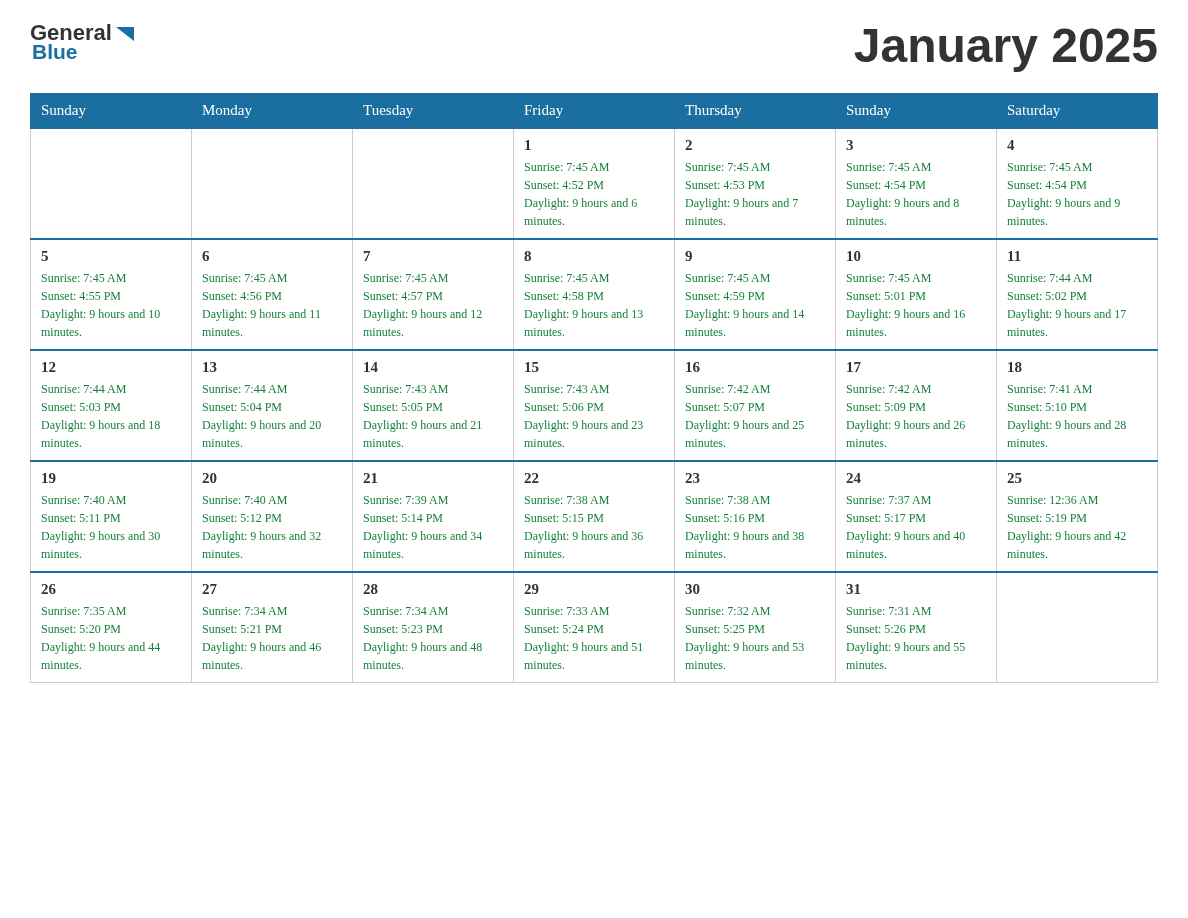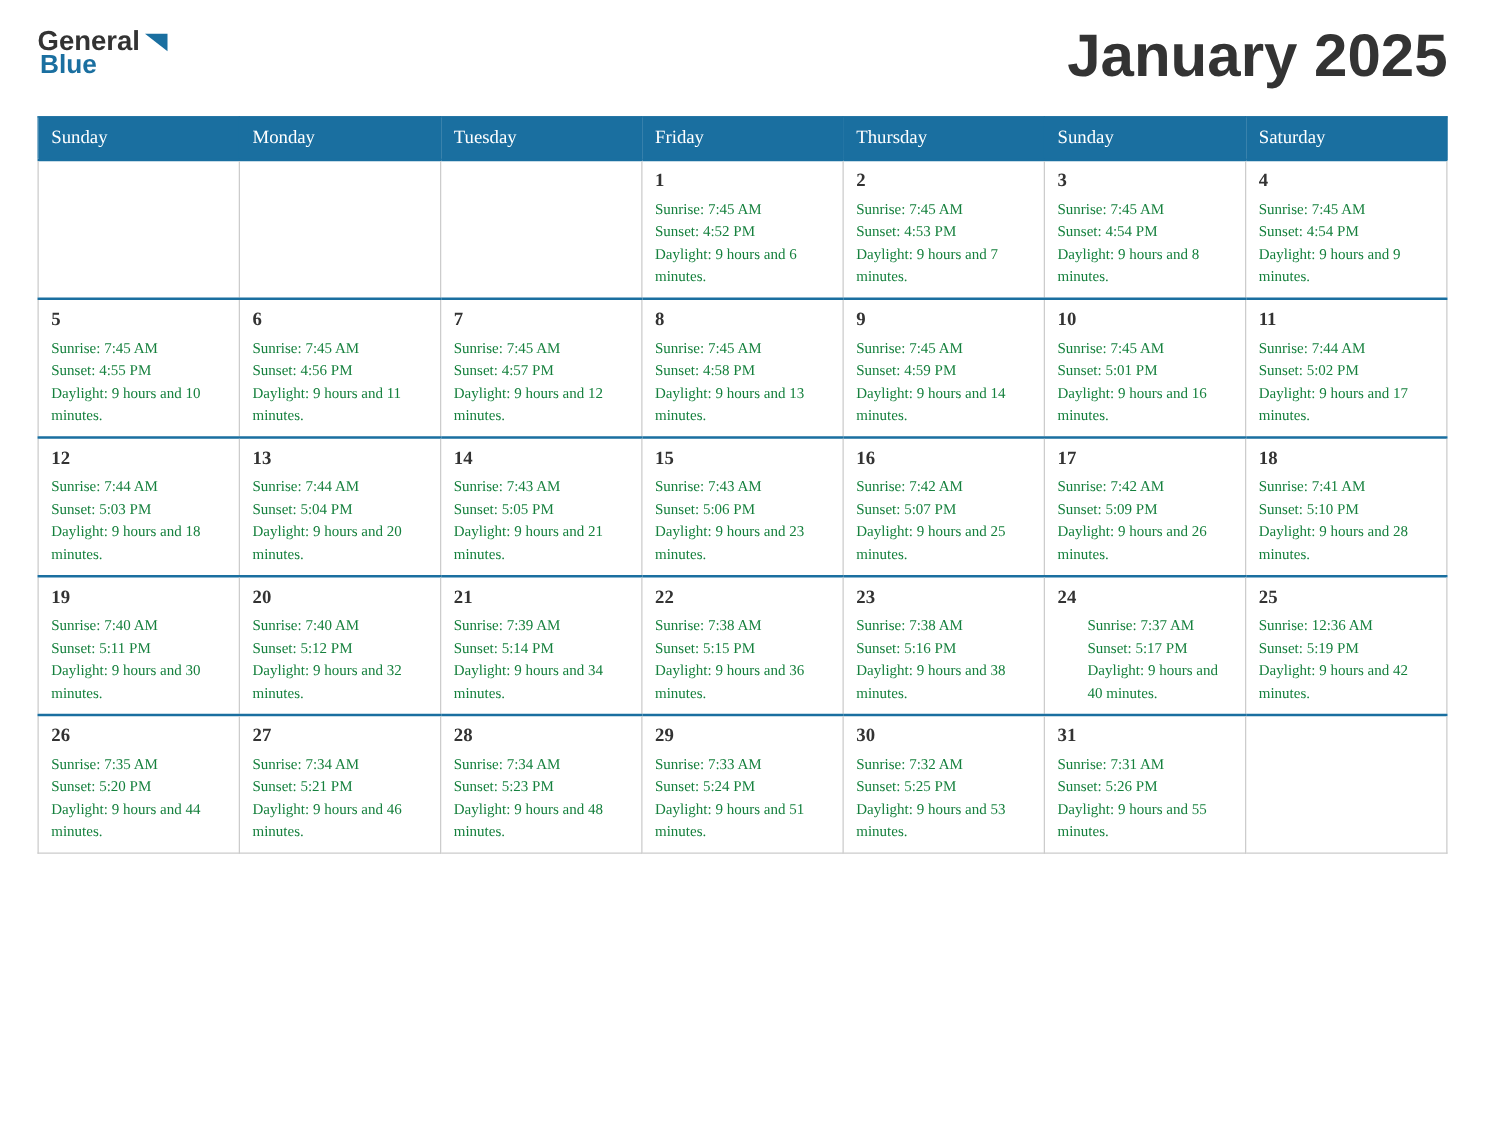--- a/index.html
+++ b/index.html
@@ -267,21 +267,21 @@
 Daylight: 9 hours and 36 minutes.</div>
         </td>
         <td>
           <div class="day-number">23</div>
           <div class="day-info" style="white-space: pre-line;">Sunrise: 7:38 AM
 Sunset: 5:16 PM
 Daylight: 9 hours and 38 minutes.</div>
         </td>
         <td>
           <div class="day-number">24</div>
-          <div class="day-info" style="white-space: pre-line; margin-left: 24px;">Sunrise: 7:37 AM
+          <div class="day-info" style="white-space: pre-line;">Sunrise: 7:37 AM
 Sunset: 5:17 PM
 Daylight: 9 hours and 40 minutes.</div>
         </td>
         <td>
           <div class="day-number">25</div>
           <div class="day-info" style="white-space: pre-line;">Sunrise: 12:36 AM
 Sunset: 5:19 PM
 Daylight: 9 hours and 42 minutes.</div>
         </td>
       </tr>

